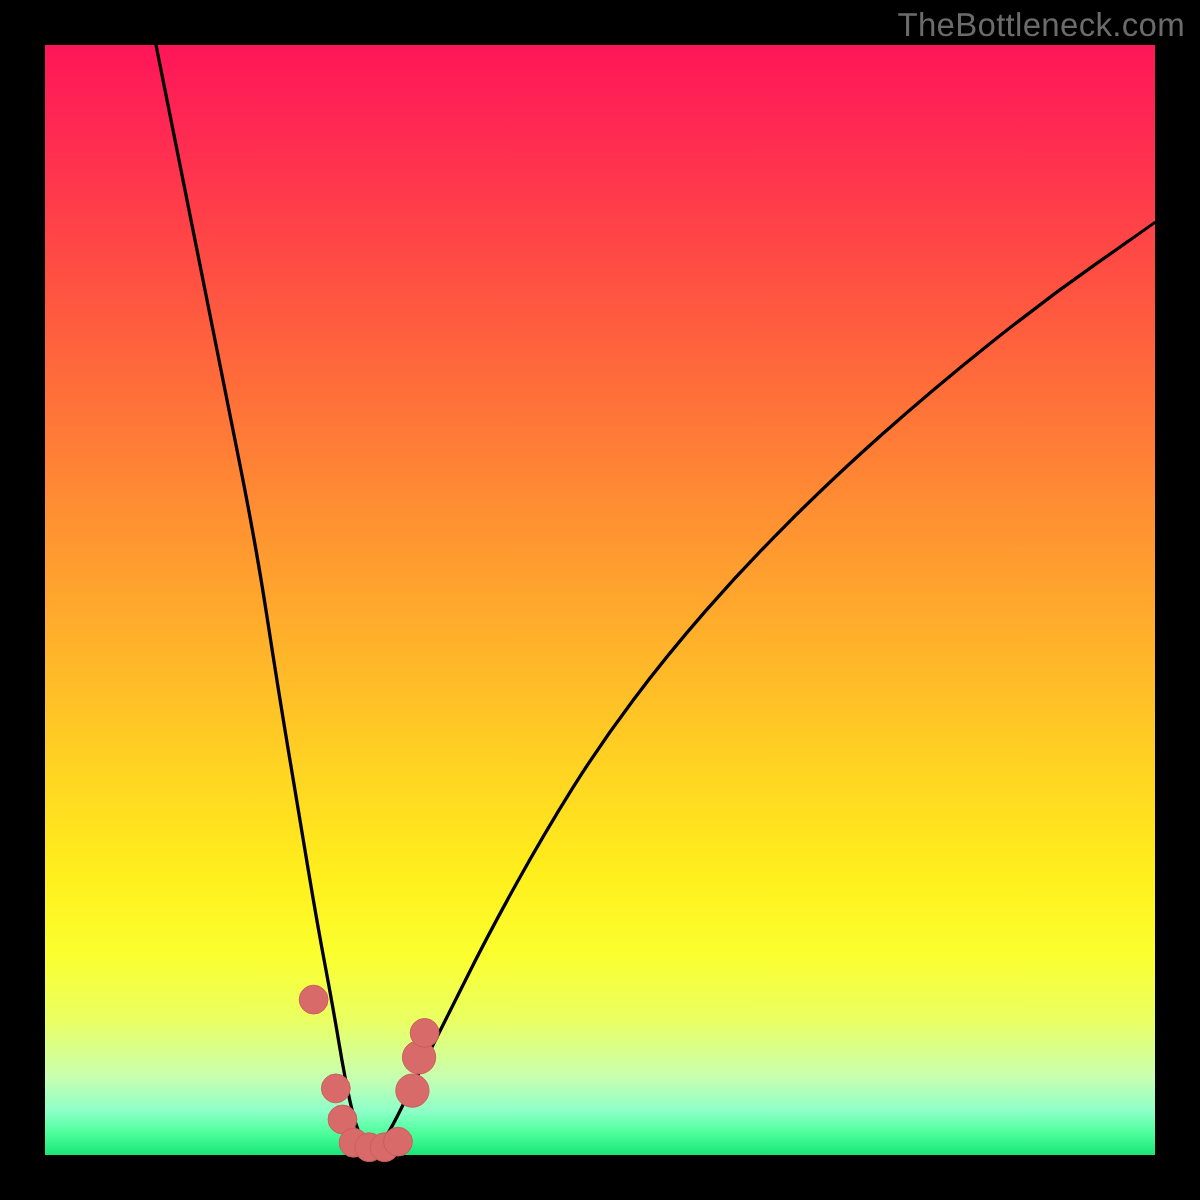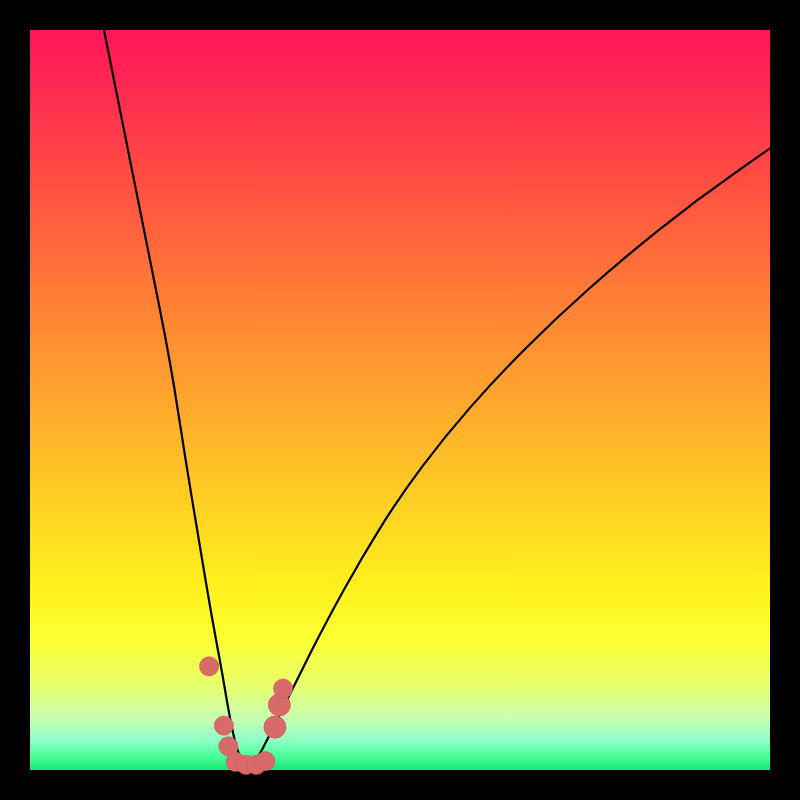--- a/index.html
+++ b/index.html
@@ -73,13 +73,14 @@
           <circle cx="205.72" cy="731.86" r="9.62" fill="#d86a6a" stroke="#c95a5a" stroke-width="0.6"></circle>
           <circle cx="216.08" cy="734.82" r="9.62" fill="#d86a6a" stroke="#c95a5a" stroke-width="0.6"></circle>
           <circle cx="226.44" cy="734.82" r="9.62" fill="#d86a6a" stroke="#c95a5a" stroke-width="0.6"></circle>
           <circle cx="235.32" cy="731.12" r="9.62" fill="#d86a6a" stroke="#c95a5a" stroke-width="0.6"></circle>
           <circle cx="244.94" cy="697.08" r="11.10" fill="#d86a6a" stroke="#c95a5a" stroke-width="0.6"></circle>
           <circle cx="249.38" cy="674.88" r="11.10" fill="#d86a6a" stroke="#c95a5a" stroke-width="0.6"></circle>
           <circle cx="253.08" cy="658.60" r="9.62" fill="#d86a6a" stroke="#c95a5a" stroke-width="0.6"></circle>
         </g>
     </svg>
   </div>
+  <div class="watermark">TheBottleneck.com</div>
 </div>
 
 </body></html>

